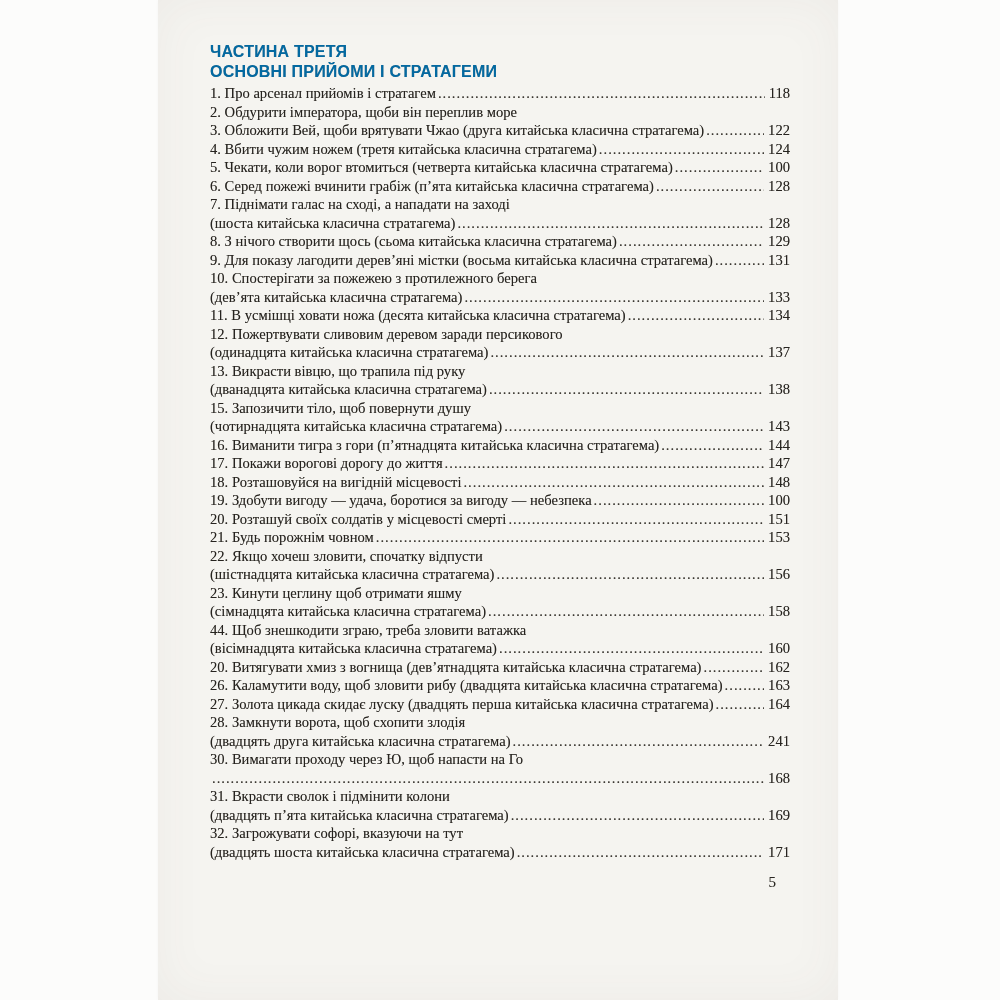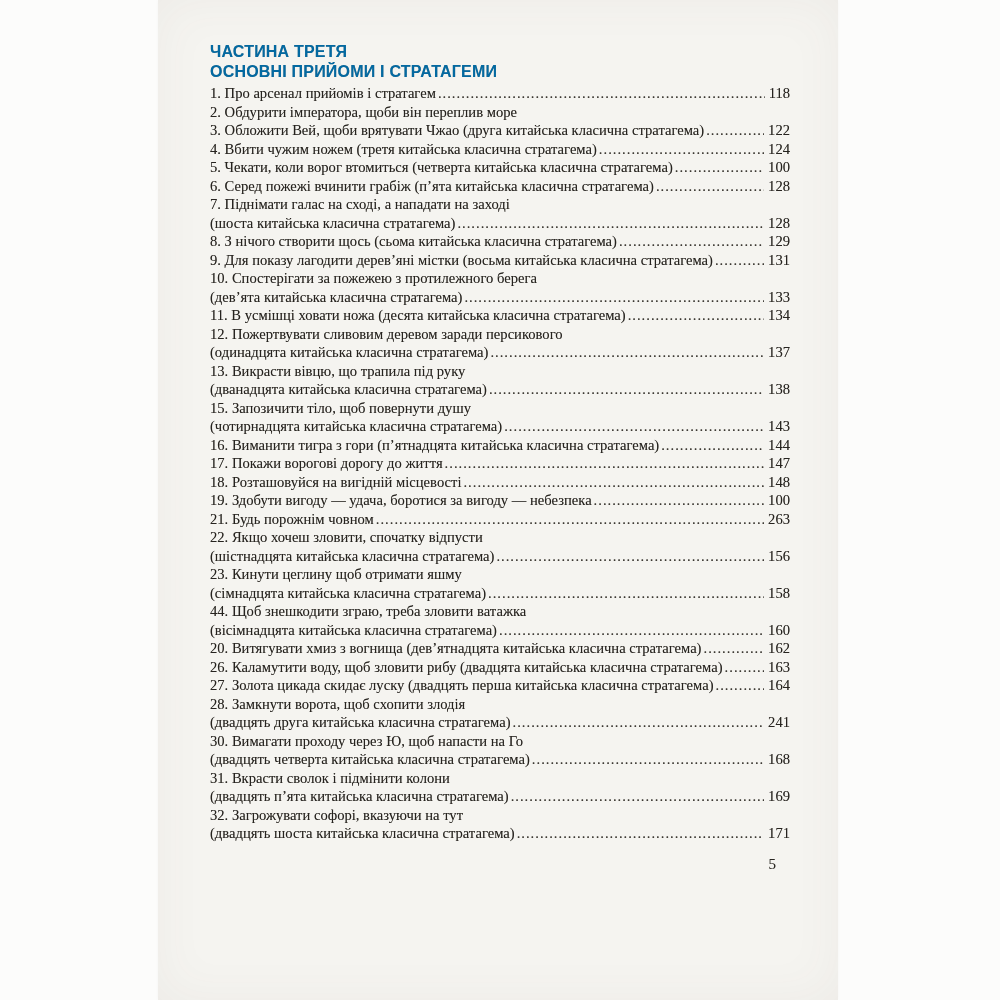--- a/index.html
+++ b/index.html
@@ -206,23 +206,30 @@
         </div>
         <div class="toc-entry">
           <div class="toc-line with-page">
             <span class="toc-text">19. Здобути вигоду — удача, боротися за вигоду — небезпека</span>
             <span class="dots"></span>
             <span class="pg">100</span>
           </div>
         </div>
         <div class="toc-entry">
           <div class="toc-line with-page">
+            <span class="toc-text">20. Розташуй своїх солдатів у місцевості смерті</span>
+            <span class="dots"></span>
+            <span class="pg">151</span>
+          </div>
+        </div>
+        <div class="toc-entry">
+          <div class="toc-line with-page">
             <span class="toc-text">21. Будь порожнім човном</span>
             <span class="dots"></span>
-            <span class="pg">263</span>
+            <span class="pg">153</span>
           </div>
         </div>
         <div class="toc-entry">
           <div class="toc-line"><span class="toc-text">22. Якщо хочеш зловити, спочатку відпусти</span></div>
           <div class="toc-line with-page">
             <span class="toc-text">(шістнадцята китайська класична стратагема)</span>
             <span class="dots"></span>
             <span class="pg">156</span>
           </div>
         </div>
@@ -267,21 +274,20 @@
           <div class="toc-line"><span class="toc-text">28. Замкнути ворота, щоб схопити злодія</span></div>
           <div class="toc-line with-page">
             <span class="toc-text">(двадцять друга китайська класична стратагема)</span>
             <span class="dots"></span>
             <span class="pg">241</span>
           </div>
         </div>
         <div class="toc-entry">
           <div class="toc-line"><span class="toc-text">30. Вимагати проходу через Ю, щоб напасти на Го</span></div>
           <div class="toc-line with-page">
-            <span class="toc-text">(двадцять четверта китайська класична стратагема)</span>
             <span class="dots"></span>
             <span class="pg">168</span>
           </div>
         </div>
         <div class="toc-entry">
           <div class="toc-line"><span class="toc-text">31. Вкрасти сволок і підмінити колони</span></div>
           <div class="toc-line with-page">
             <span class="toc-text">(двадцять п’ята китайська класична стратагема)</span>
             <span class="dots"></span>
             <span class="pg">169</span>

